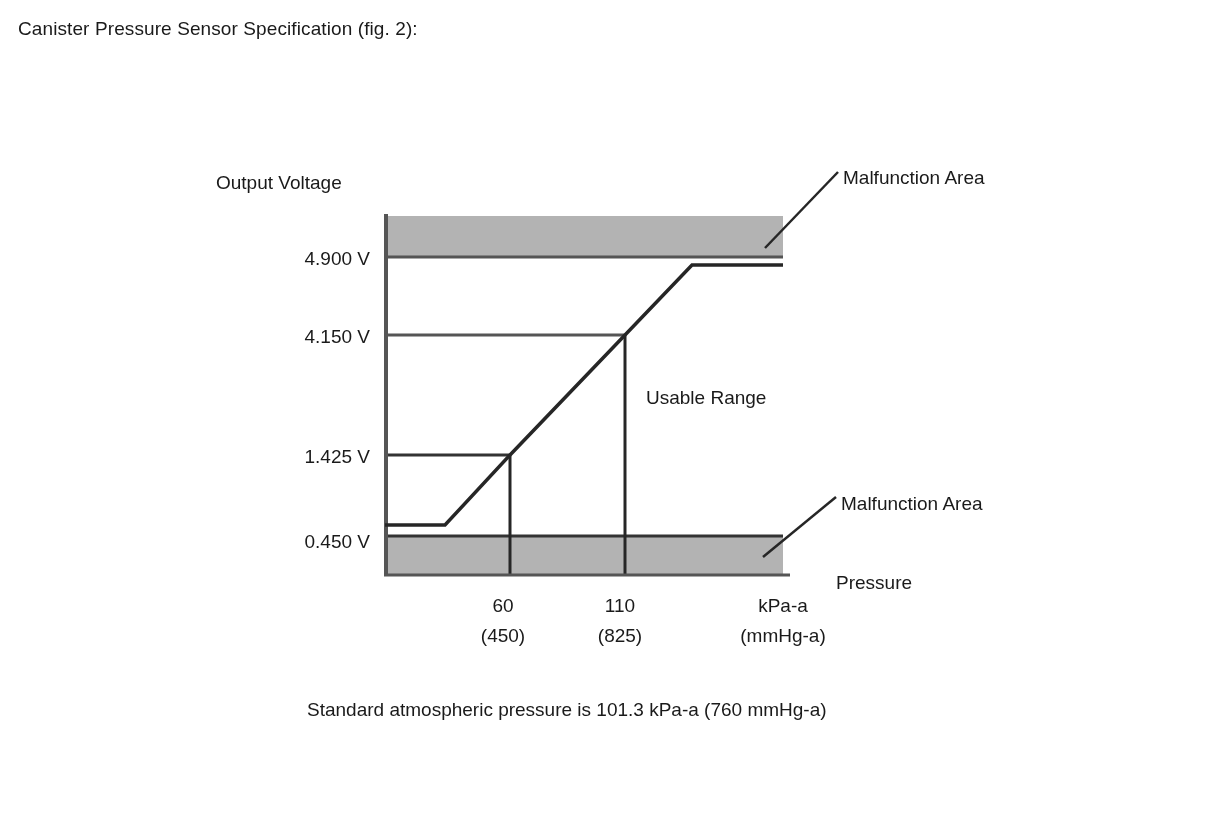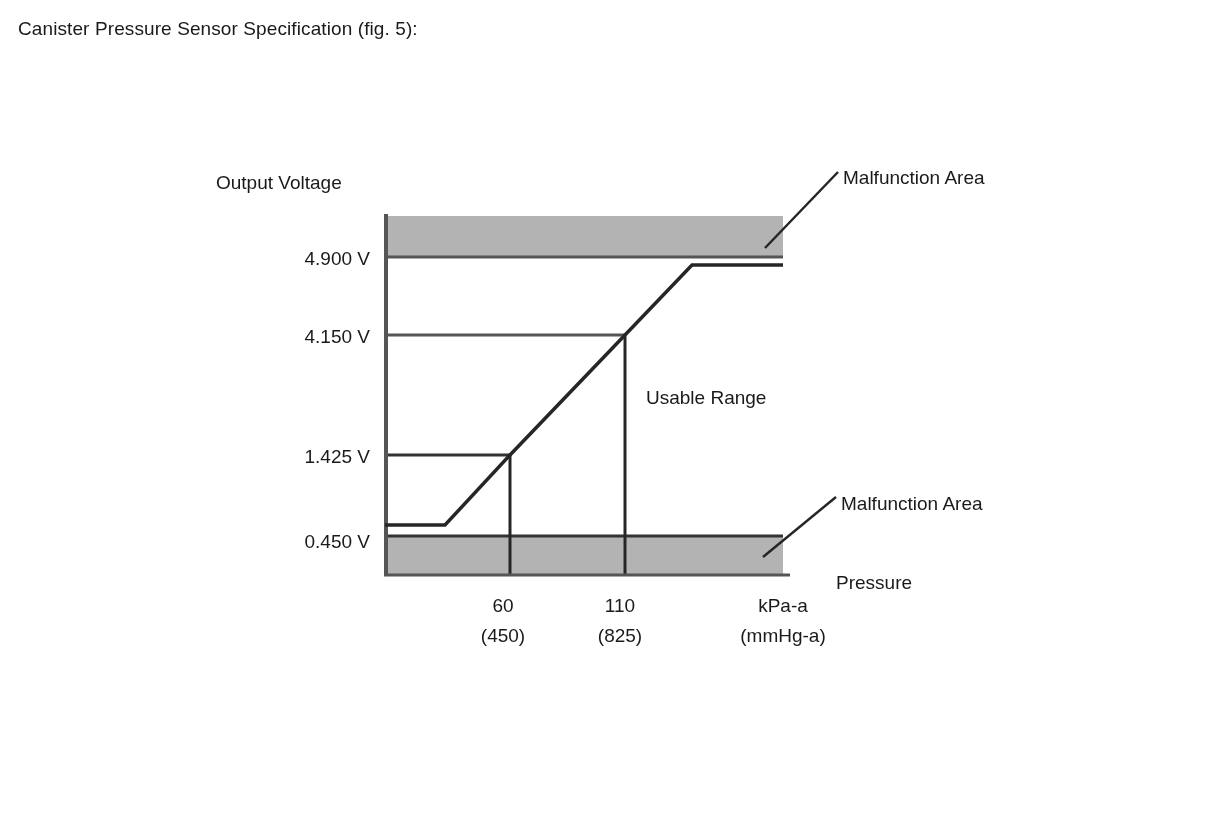--- a/index.html
+++ b/index.html
@@ -55,21 +55,21 @@
     line-height: 1.0;
   }
   #hint-body {
     margin-top: 28px;
     white-space: nowrap;
   }
 </style>
 </head>
 <body>
 
-<div id="page-title">Canister Pressure Sensor Specification (fig. 5):</div>
+<div id="page-title">Canister Pressure Sensor Specification (fig. 2):</div>
 
 <svg id="figure" viewBox="0 0 1210 814" xmlns="http://www.w3.org/2000/svg">
 
   <rect x="387" y="216" width="396" height="41" fill="#b3b3b3"></rect>
 
   <rect x="387" y="537" width="396" height="38" fill="#b3b3b3"></rect>
 
   <line x1="385" y1="257" x2="783" y2="257" stroke="#555555" stroke-width="3"></line>
 
   <line x1="385" y1="335" x2="625" y2="335" stroke="#555555" stroke-width="3"></line>
@@ -117,13 +117,14 @@
   <text class="svg-text axis-tick-label" x="783" y="642" text-anchor="middle">(mmHg-a)</text>
 
   <text class="svg-text annotation-label" x="646" y="404">Usable Range</text>
 
   <text class="svg-text annotation-label" x="843" y="184">Malfunction Area</text>
 
   <text class="svg-text annotation-label" x="841" y="510">Malfunction Area</text>
 </svg>
 
 <div id="hint-block">
+  <div id="hint-body">Standard atmospheric pressure is 101.3 kPa-a (760 mmHg-a)</div>
 </div>
 
 </body></html>

